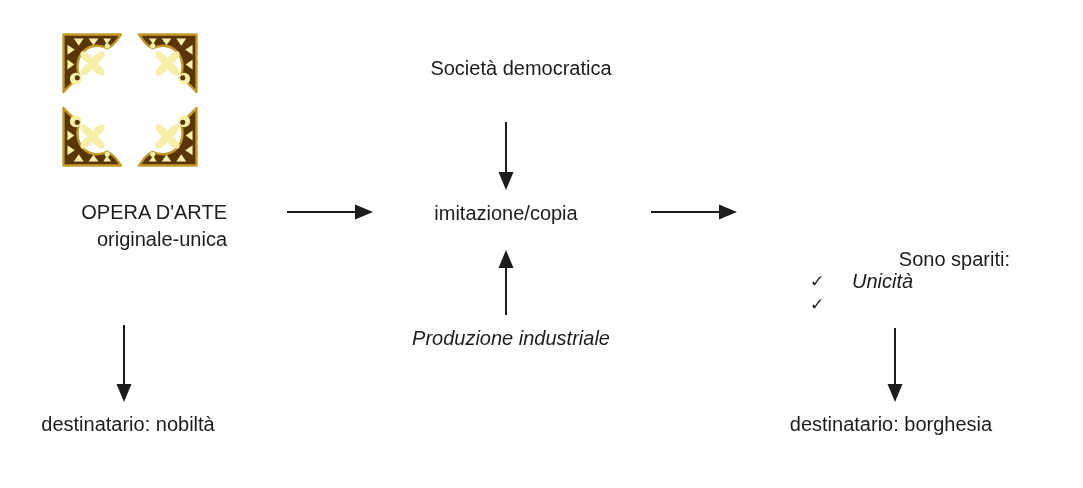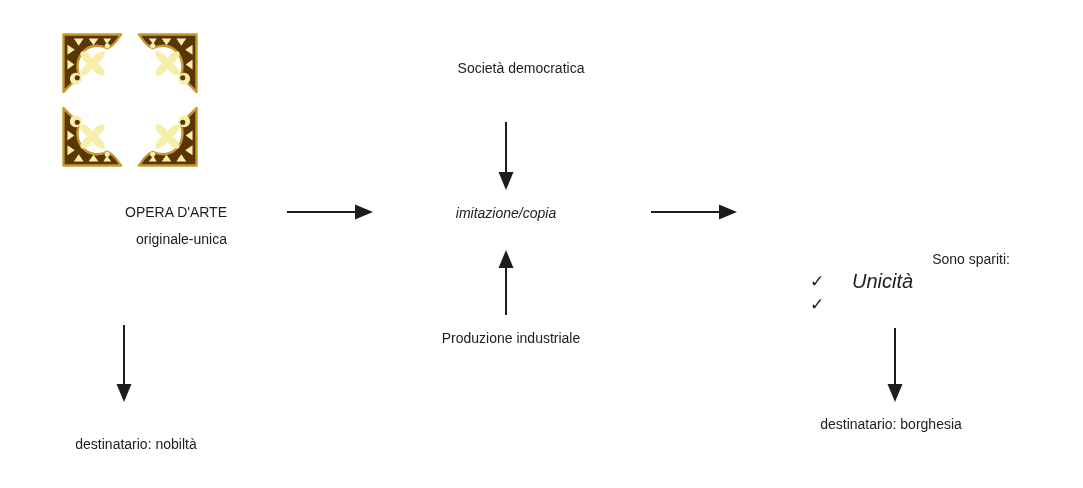--- a/index.html
+++ b/index.html
@@ -11,39 +11,39 @@
   }
   html,body{margin:0;padding:0;background:#ffffff;}
   .canvas{
     position:relative;
     width:1083px;height:488px;
     background:#ffffff;
     font-family:"Liberation Sans","DejaVu Sans",sans-serif;
     color:var(--ink);
     overflow:hidden;
   }
-  .tb{position:absolute;font-size:14px;line-height:26px;text-align:center;white-space:nowrap;}
+  .tb{position:absolute;font-size:20px;line-height:26px;text-align:center;white-space:nowrap;}
   .opera{left:15px;top:199px;width:212px;line-height:27px;text-align:right;}
   .societa{left:381px;top:54px;width:280px;line-height:29px;}
-  .imitazione{left:396px;top:200px;width:220px;font-style:italic;}
-  .produzione{left:391px;top:325px;width:240px;}
+  .imitazione{left:396px;top:200px;width:220px;}
+  .produzione{left:391px;top:325px;width:240px;font-style:italic;}
   .kitsch-title{left:755px;top:203px;width:300px;font-size:18px;line-height:24px;}
   .wavy{
     text-decoration-line:underline;
     text-decoration-style:wavy;
     text-decoration-color:var(--spellcheck-red);
     text-decoration-thickness:1px;
     text-underline-offset:4px;
   }
   .sono{left:820px;top:246px;width:190px;text-align:right;}
   .checklist{position:absolute;left:800px;top:270px;width:275px;font-size:20px;}
   .checklist .row{display:flex;align-items:center;height:23px;}
   .checklist .check{width:24px;padding-left:10px;font-size:17px;flex:0 0 auto;}
   .checklist .item{padding-left:18px;white-space:nowrap;font-style:italic;}
-  .nobilta{left:16px;top:411px;width:240px;margin-top:20px;}
+  .nobilta{left:8px;top:411px;width:240px;}
   .borghesia{left:751px;top:411px;width:280px;}
   .ornament{
     position:absolute;left:62px;top:33px;width:136px;height:134px;
     display:grid;grid-template-columns:63px 63px;grid-template-rows:63px 63px;
     column-gap:10px;row-gap:8px;
   }
   .ornament svg{display:block;width:63px;height:63px;}
   .flip-x{transform:scaleX(-1);}
   .flip-y{transform:scaleY(-1);}
   .flip-xy{transform:scale(-1,-1);}

